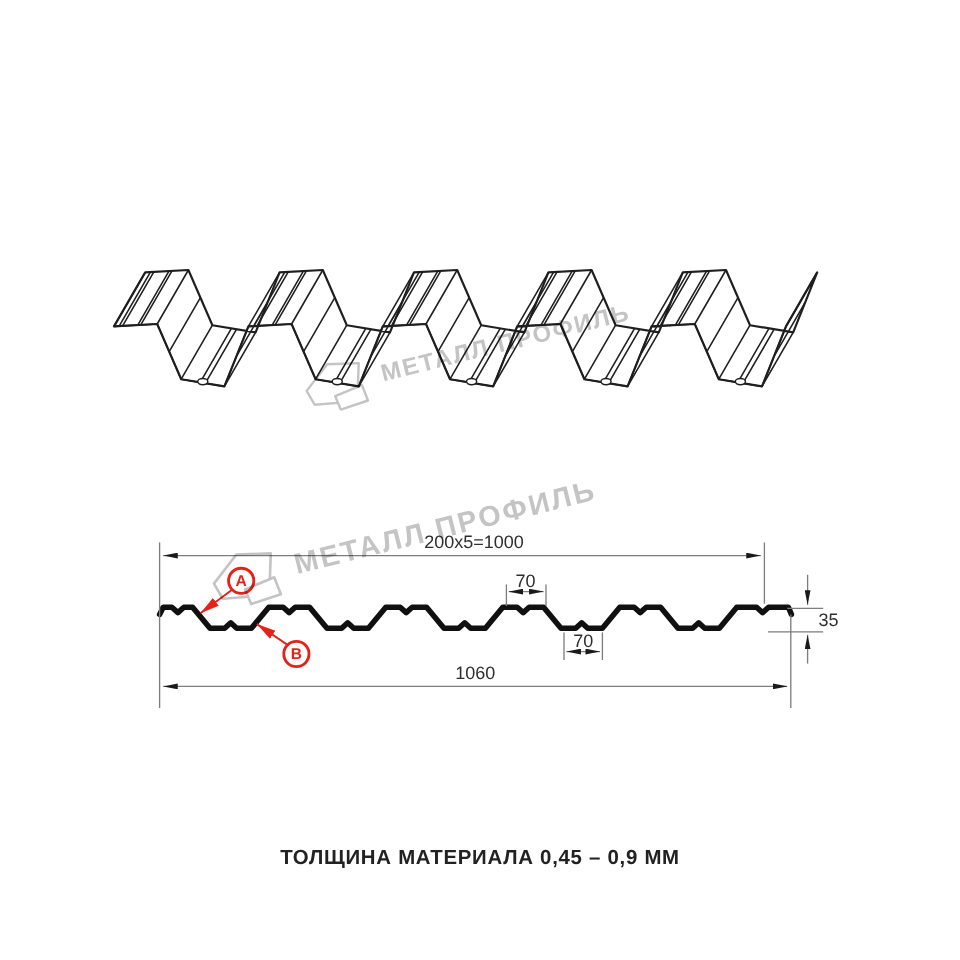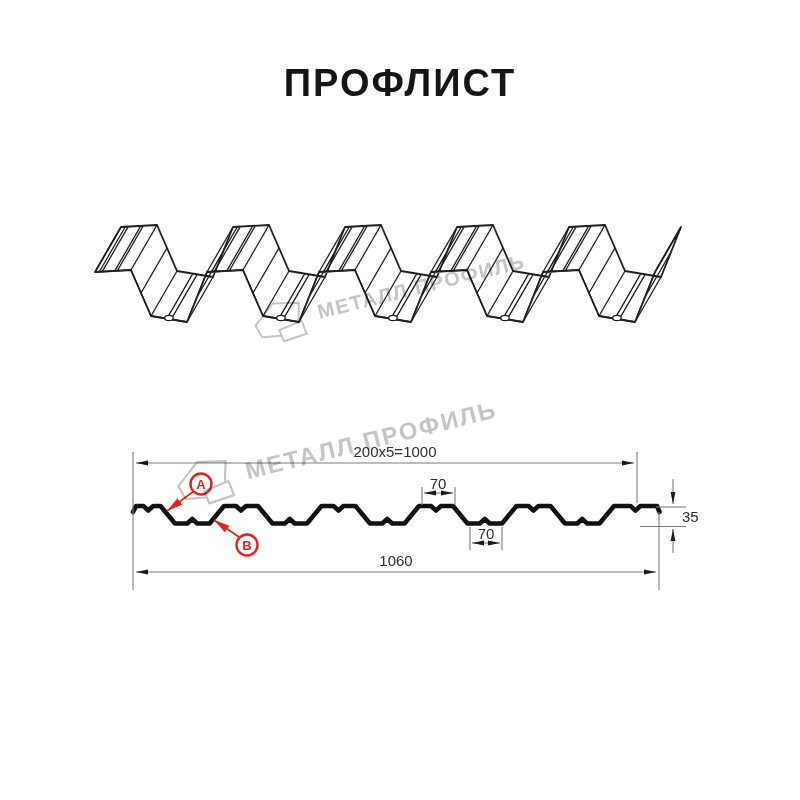--- a/index.html
+++ b/index.html
@@ -39,21 +39,20 @@
   .wm .wm-text{font-family:"Liberation Sans",sans-serif;}
   #wm1{left:250px;top:307px;transform:rotate(-14deg);font-size:20px;letter-spacing:1.5px;}
   #wm2{left:172px;top:466px;transform:rotate(-14deg);font-size:24px;letter-spacing:2px;}
   .wm-logo{stroke:var(--watermark);fill:#fff;stroke-width:2.2;stroke-linejoin:round;}
 </style>
 </head>
 <body>
 
 <div id="stage">
 
-  <div class="title">ПРОФЛИСТ</div>
 
   <svg id="diagram" viewBox="0 0 800 800">
     <defs>
       <marker id="ah" viewBox="0 0 10 4" refX="10" refY="2" markerWidth="11" markerHeight="4.6" orient="auto-start-reverse">
           <path class="ah" d="M0,0 L10,2 L0,4 Z"></path>
         </marker>
       <marker id="ahr" viewBox="0 0 10 5" refX="10" refY="2.5" markerWidth="10" markerHeight="5.4" orient="auto-start-reverse">
           <path class="ahr" d="M0,0 L10,2.5 L0,5 Z"></path>
         </marker>
     </defs>
@@ -117,13 +116,14 @@
     <span class="wm-text">МЕТАЛЛ ПРОФИЛЬ</span>
   </div>
   <div class="wm" id="wm2">
     <svg class="wm-logo" width="66" height="48" viewBox="0 0 64 48">
       <path d="M6,22 L30,3 L58,9 L52,30 L34,40 L10,36 Z"></path>
       <path d="M30,33 L56,29 L58,44 L32,46 Z"></path>
     </svg>
     <span class="wm-text">МЕТАЛЛ ПРОФИЛЬ</span>
   </div>
 
+  <div class="footer-note">ТОЛЩИНА МАТЕРИАЛА 0,45 – 0,9 ММ</div>
 </div>
 
 </body></html>

